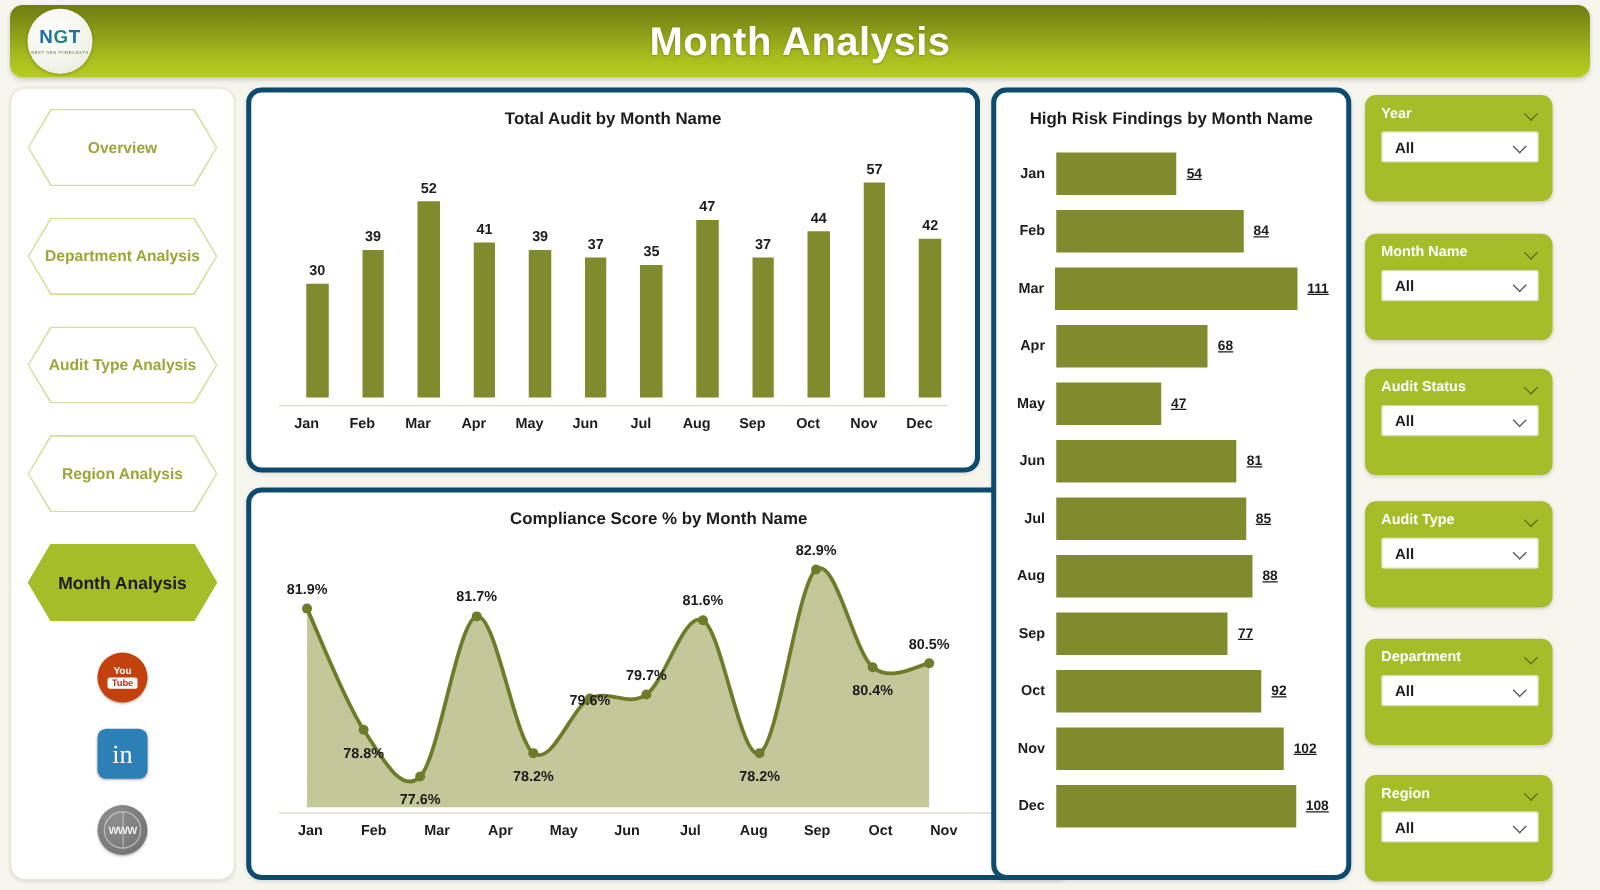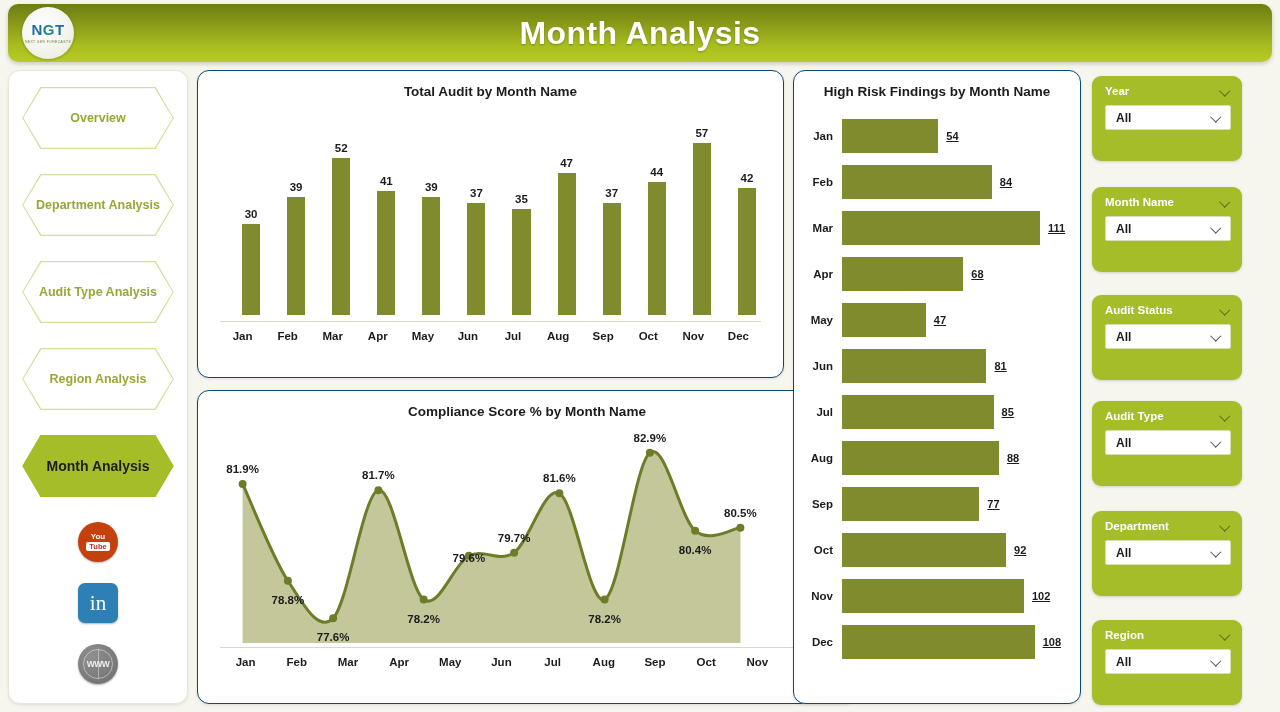--- a/index.html
+++ b/index.html
@@ -110,21 +110,21 @@
   .www::after {
     content: ""; position: absolute; left: 50%; top: 5px; bottom: 5px;
     width: 1px; background: rgba(255,255,255,0.4);
   }
 
   
   .card {
     position: absolute;
     background: #ffffff;
     border-radius: 12px;
-    border: 1px solid #0c4a6e;
+    border: 4px solid #0c4a6e;
     box-shadow: 0 1px 3px rgba(0,0,0,0.10);
   }
   .card-title {
     text-align: center;
     font-size: 13.5px; font-weight: bold; color: #1c1c1c;
     padding-top: 13px;
   }
 
   #card-bar   { left: 197px; top: 70px;  width: 587px; height: 308px; }
   #card-line  { left: 197px; top: 390px; width: 660px; height: 314px; }

